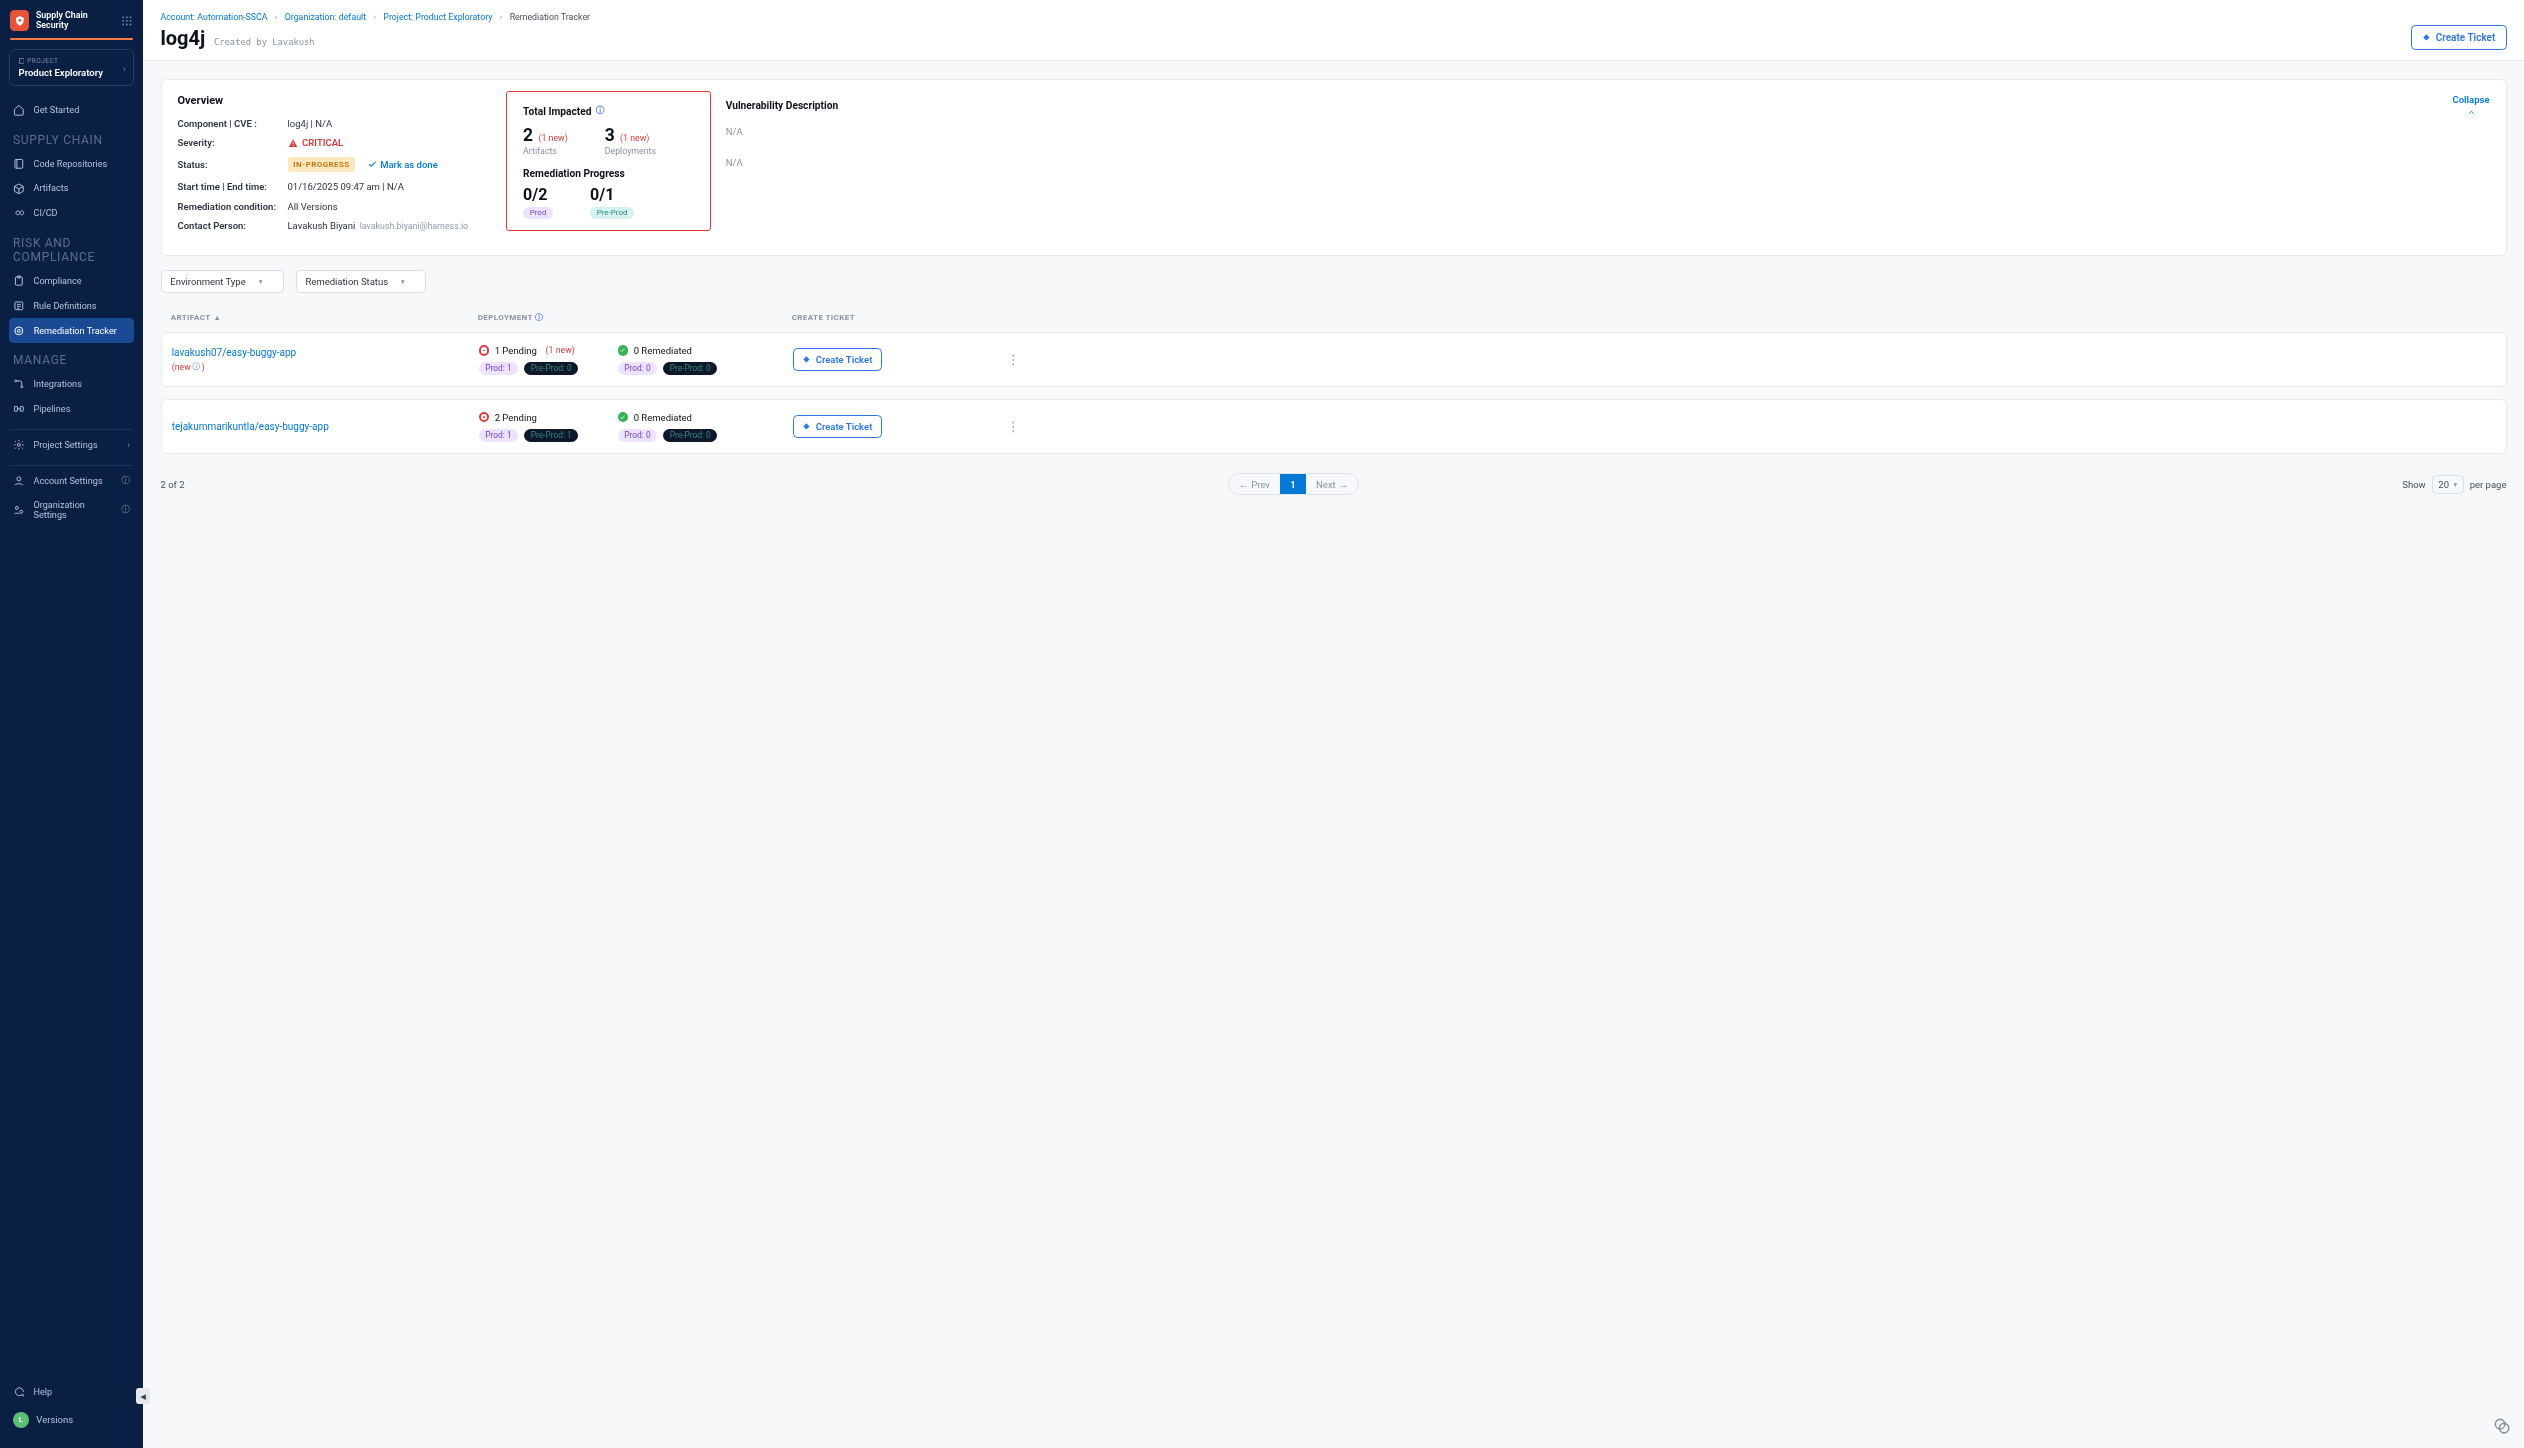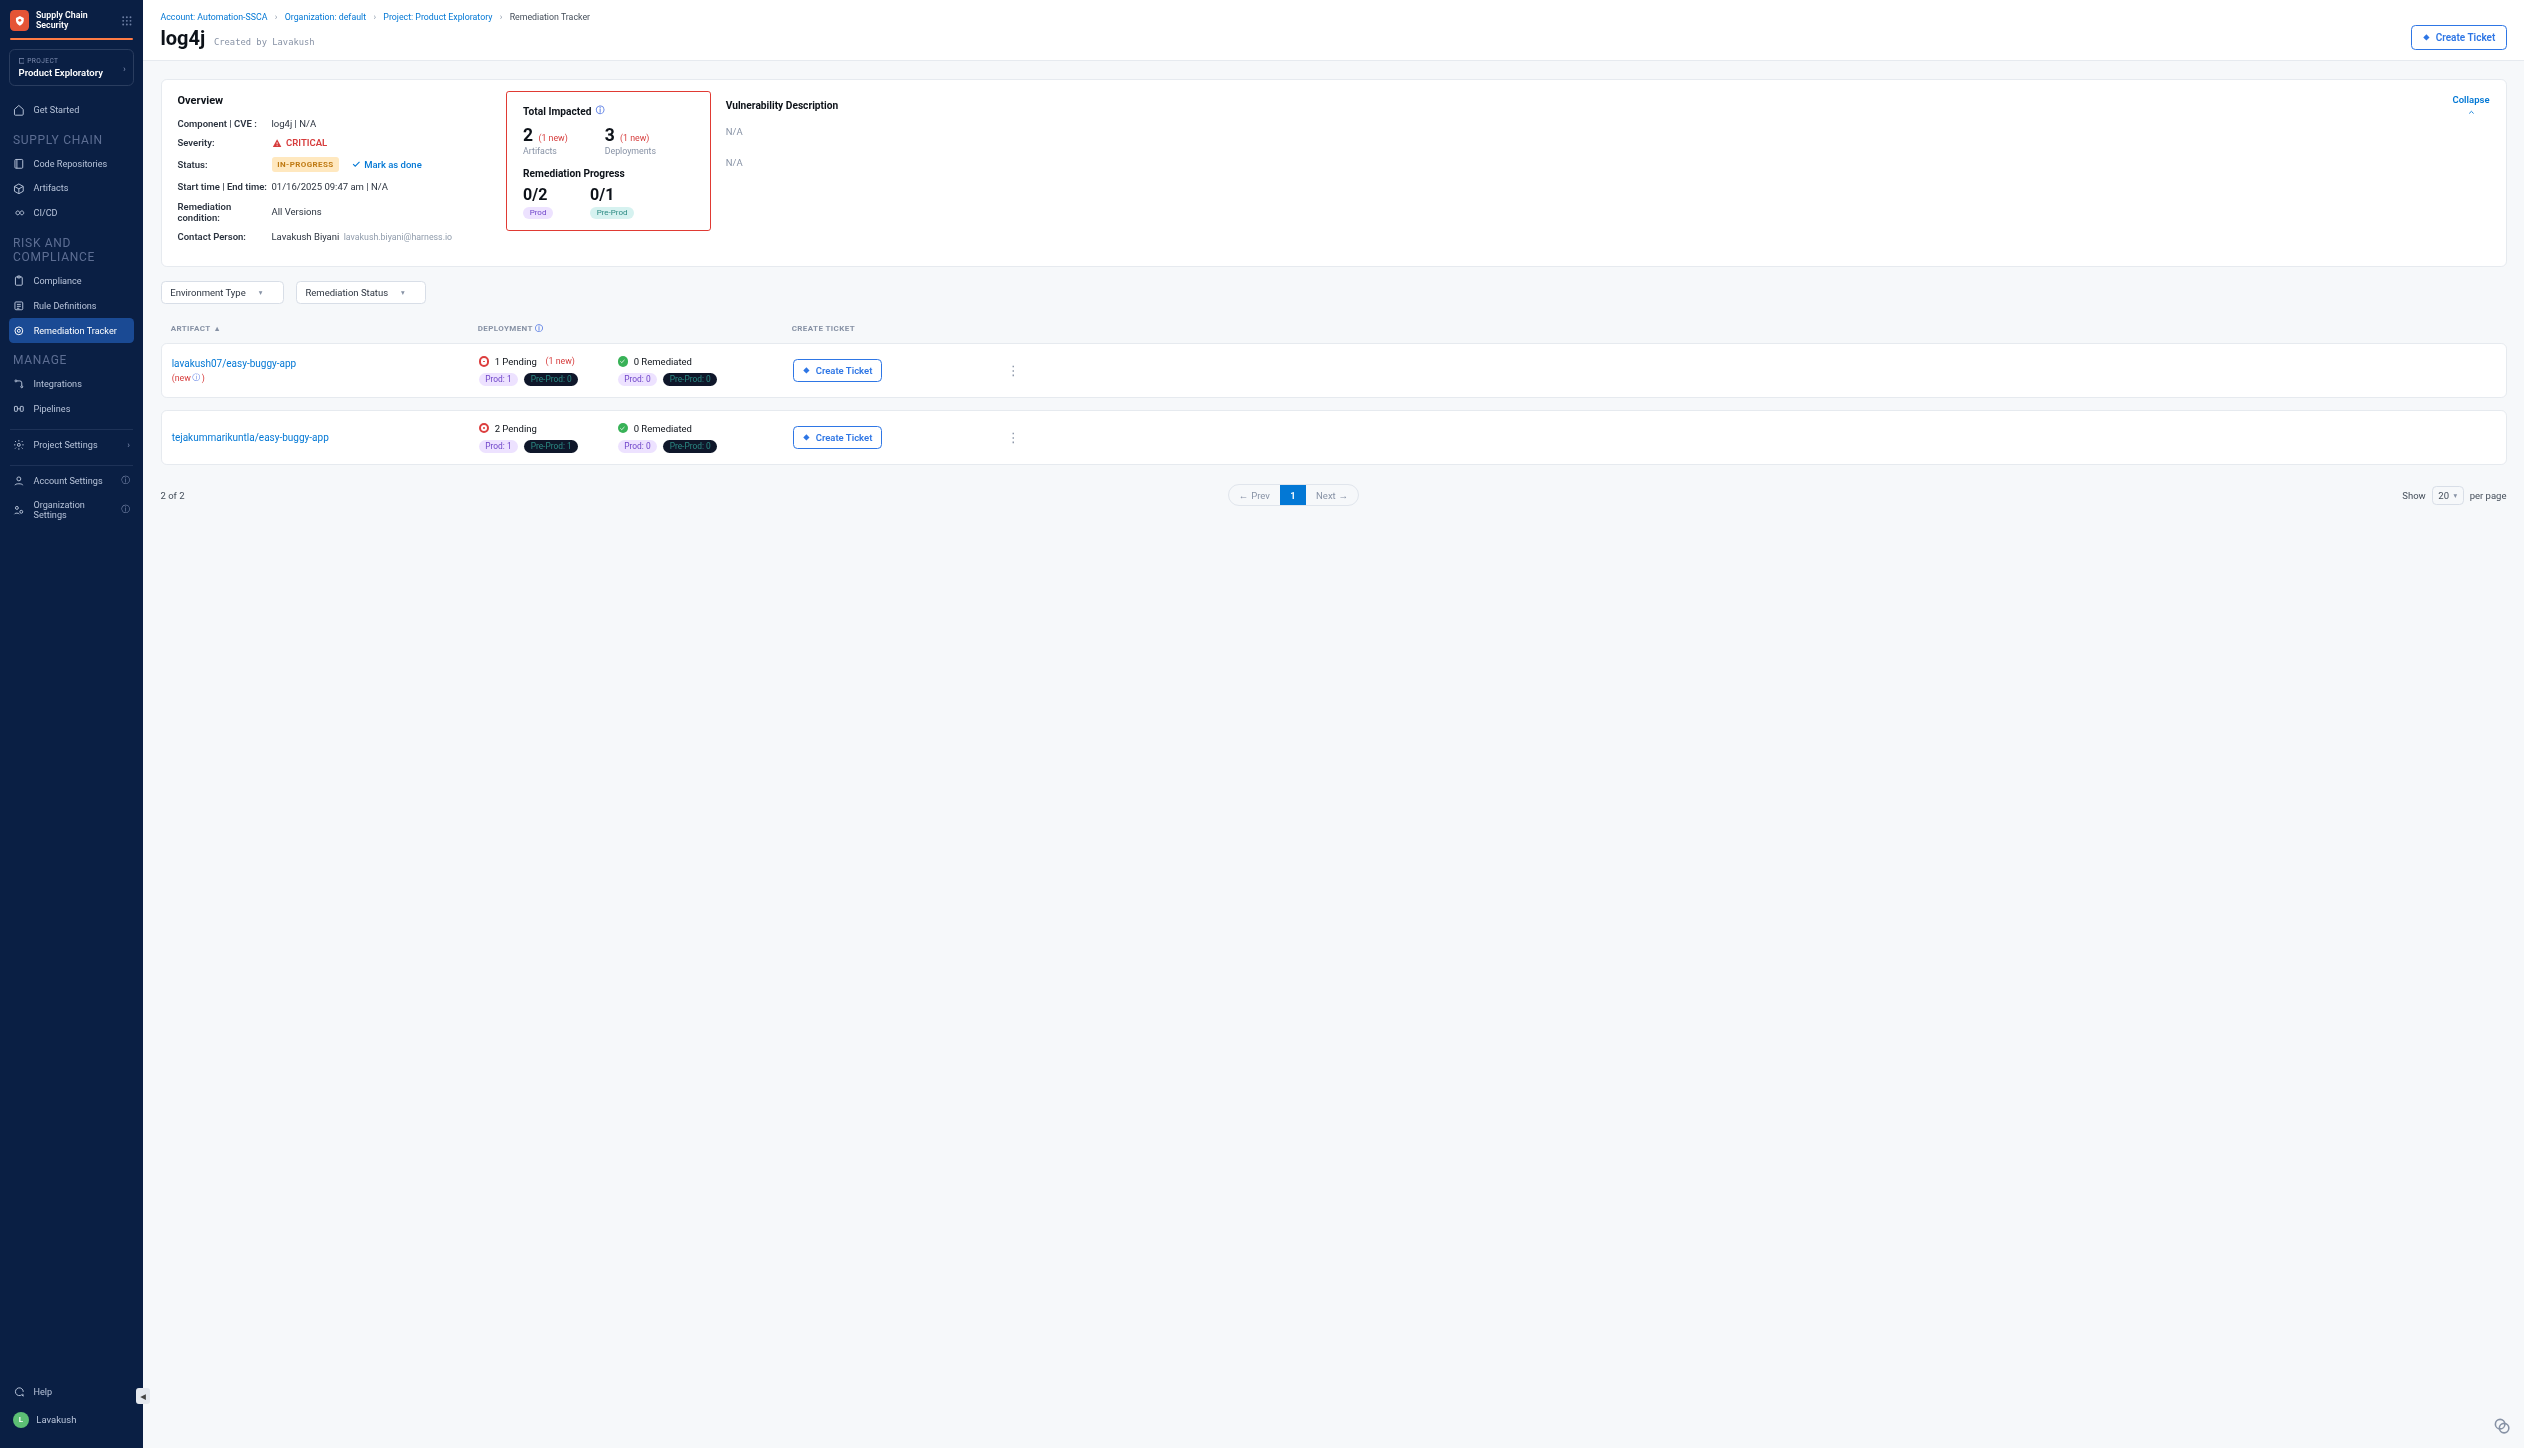--- a/index.html
+++ b/index.html
@@ -51,21 +51,21 @@
 .page-created { font-family: ui-monospace, Menlo, Consolas, monospace; font-size: 8.8px; color: #8792a5; }
 
 .btn-primary-outline { display:inline-flex; align-items:center; gap:4.4px; border:0.7px solid #2e76e5; color:#2e76e5; background:#fff; padding:5.8px 10.2px; border-radius:4.4px; font-size:10px; font-weight:600; cursor:pointer; }
 .btn-primary-outline .diamond { width:8.8px; height:8.8px; }
 
 
 .card { background:#fff; border:0.7px solid #e6eaef; border-radius:5.8px; margin: 17.5px 17.5px 0;}
 .overview-card { padding: 14.6px 16px 14.6px; display:grid; grid-template-columns: 314px 205px 1fr; column-gap: 14.6px; align-items:start; }
 .over-title { font-size:11px; font-weight:700; margin-bottom: 10.2px; }
 .over-row { display:flex; font-size:9.5px; margin-bottom: 8.8px; align-items:center; }
-.over-key { color:#2c3440; font-weight:600; width: 94px; }
+.over-key { color:#2c3440; font-weight:600; width: 110px; }
 .over-val { color:#2c3440; }
 .sev-critical { display:inline-flex; align-items:center; gap:4.4px; color:#d63b3b; font-weight:600; }
 .badge-inprogress { background:#ffe8bf; color:#bf7a13; font-weight:700; font-size:8px; letter-spacing:0.4px; padding:2.9px 5.8px; border-radius:2.9px; }
 .mark-done { color:#0378d5; display:inline-flex; align-items:center; gap:2.9px; font-size:9.5px; margin-left:11.7px; cursor:pointer; font-weight:500;}
 .contact-email { color:#8f9bab; font-size:8.8px; margin-left:4.4px; }
 
 .impact-box { border:1.5px solid #e03a33; border-radius:2.9px; padding: 13px 16px 11.7px; margin-top:-2.9px; }
 .impact-section-title { font-size:10.2px; font-weight:700; display:flex; gap:4.4px; align-items:center; margin-bottom:7.3px;}
 .impact-section-title .info { color:#5c7fe4; font-size:8.8px; }
 .impact-row { display:flex; gap: 37px; margin-bottom:11.7px;}
@@ -296,21 +296,21 @@
     <div class="nav-item">
       <span class="nav-icon">
           <svg viewBox="0 0 24 24" width="11.7" height="11.7" fill="none" stroke="currentColor" stroke-width="2">
             <path d="M21 12a8 8 0 10-3 6l3 3-1-5"></path>
           </svg>
         </span>
       <span>Help</span>
     </div>
     <div class="user-row">
       <span class="avatar">L</span>
-      <span>Lavakush</span>
+      <span>Versions</span>
     </div>
   </div>
 
   <div class="sidebar-collapse">◀</div>
 </aside>
 
 <main class="main">
   <div class="top-strip">
     <div class="page-head-left">
       <div class="breadcrumbs">

